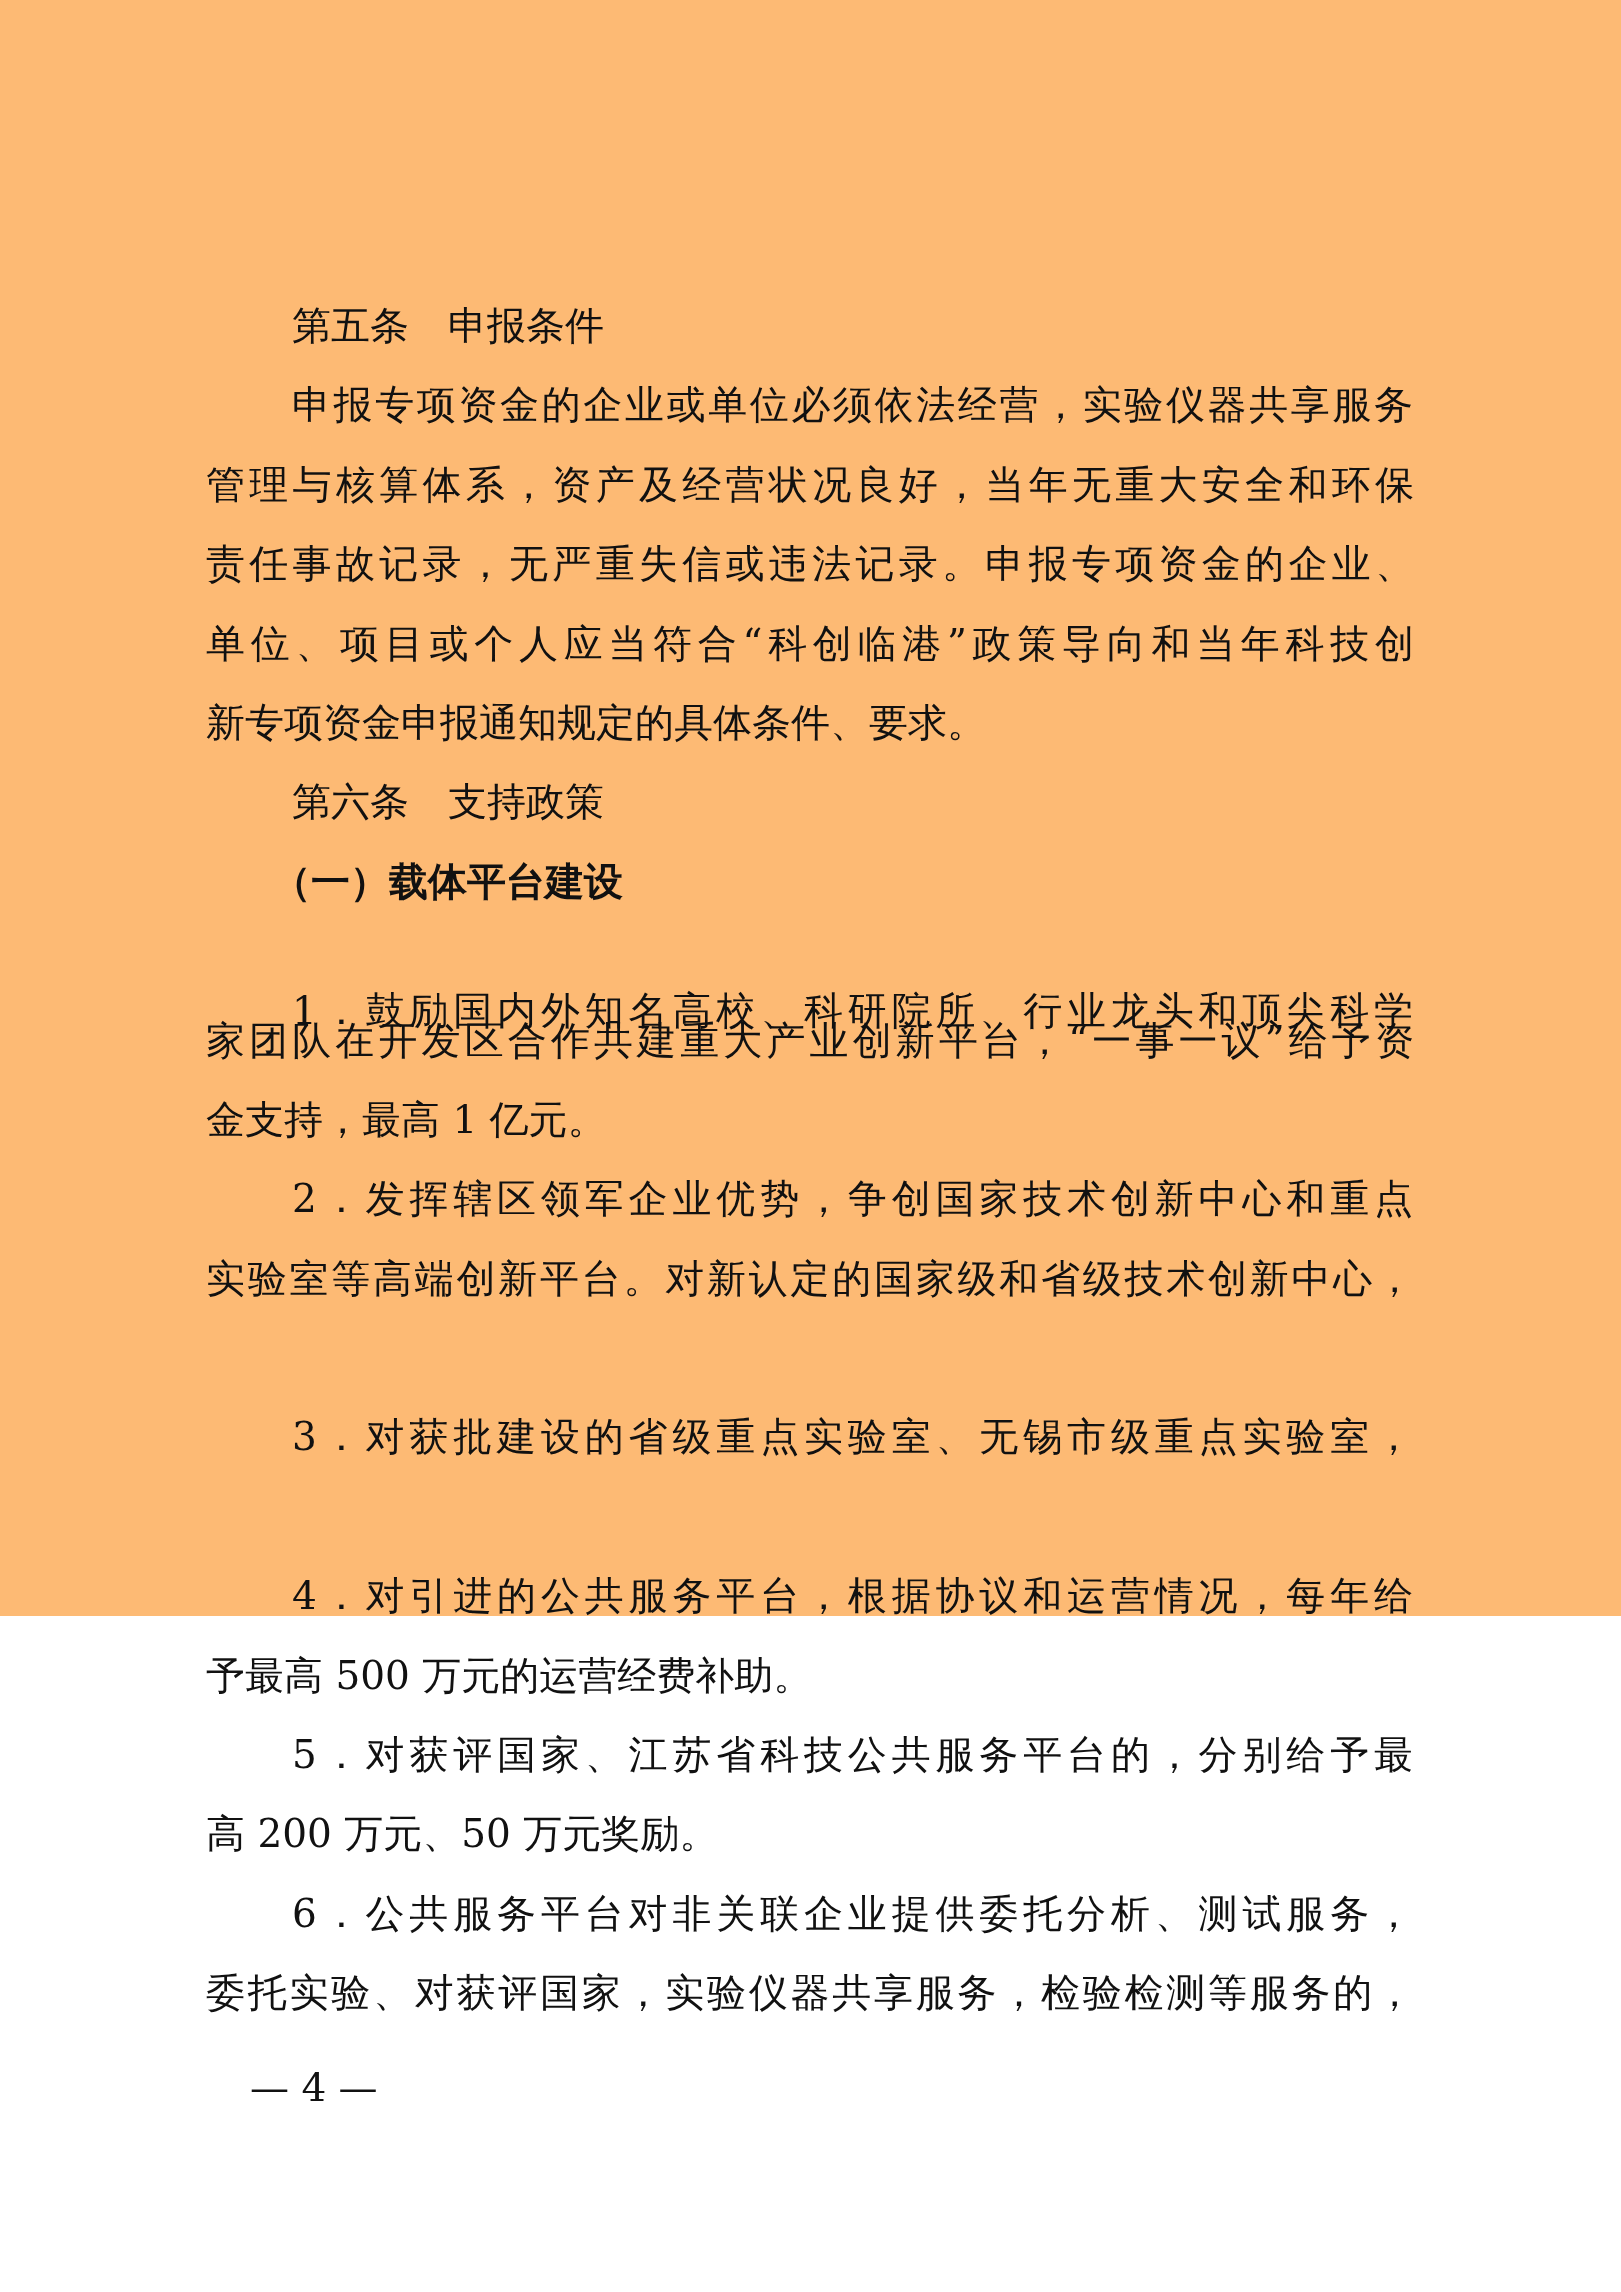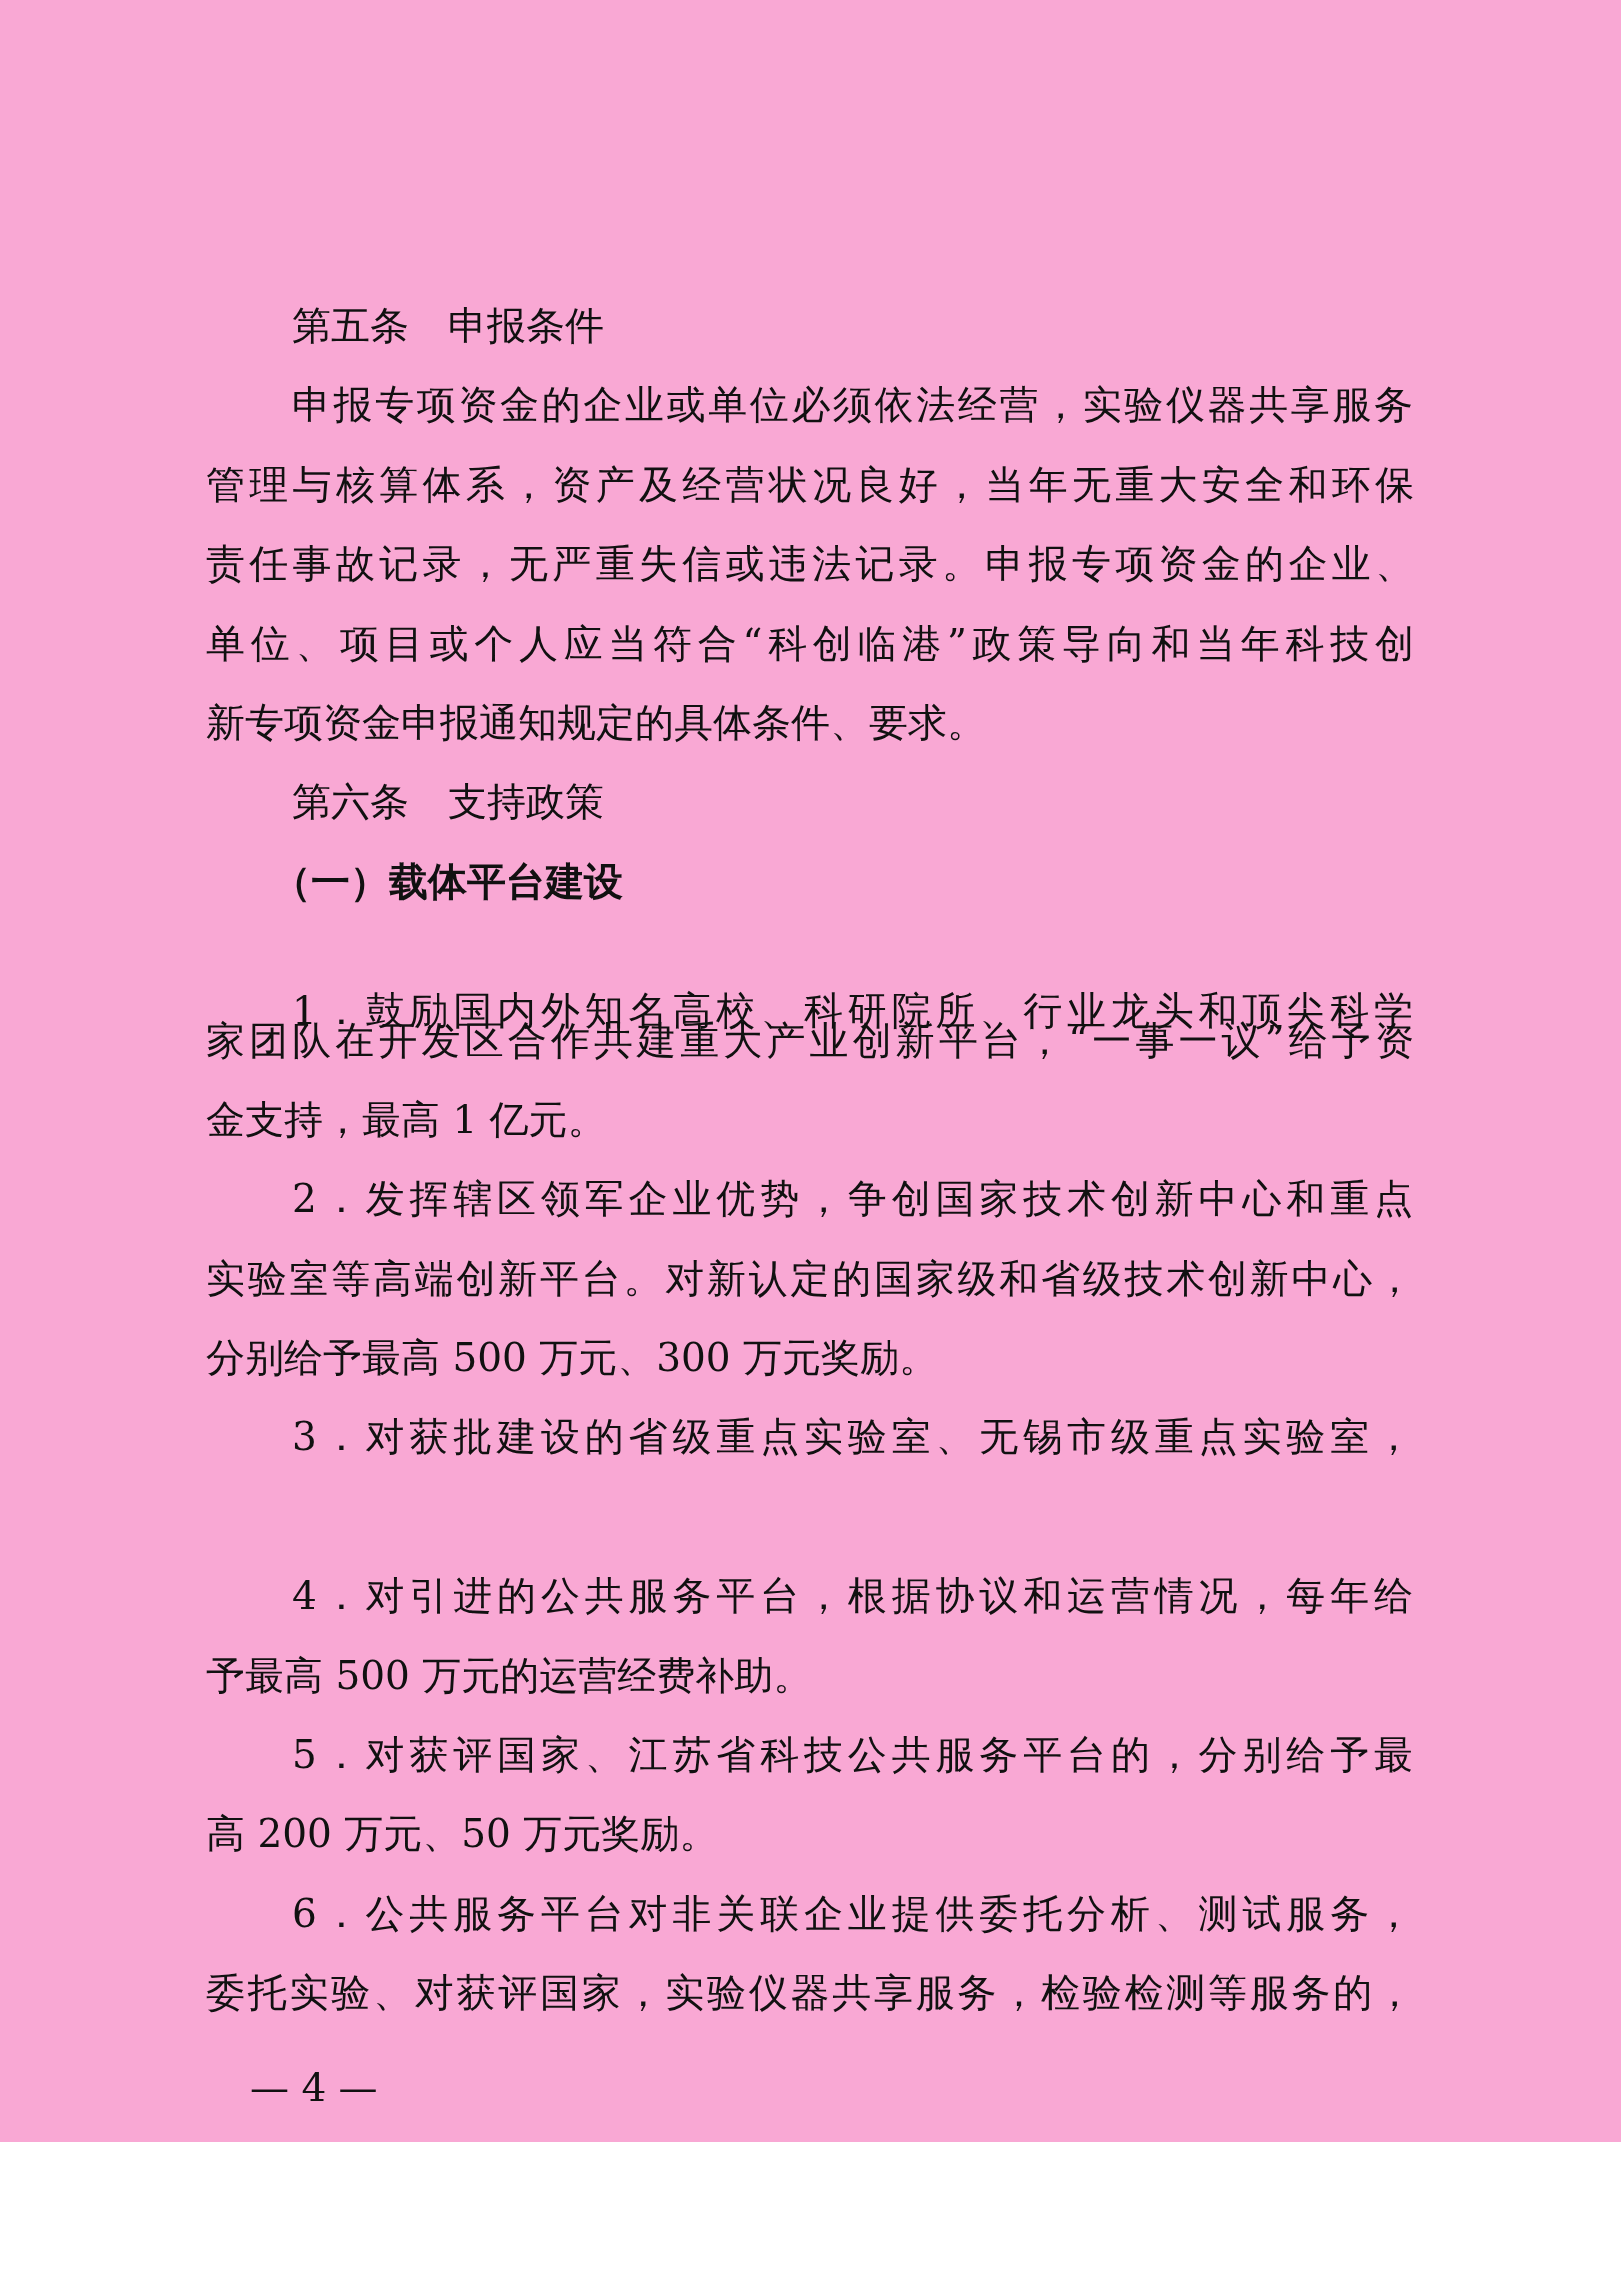--- a/index.html
+++ b/index.html
@@ -1,17 +1,17 @@
 <!DOCTYPE html>
 <html><head>
 <meta charset="utf-8">
 <style>
   html, body { margin: 0; padding: 0; background: #ffffff; }
   body { width: 1621px; height: 2293px; position: relative; overflow: hidden; }
-  .page { position: absolute; left: 0; top: 0; width: 1621px; height: 2142px; background: #f9a8d4; }
+  .page { position: absolute; left: 0; top: 0; width: 1621px; height: 1616px; background: #fdba74; }
   .line {
     position: absolute;
     left: 206px;
     width: 1208px;
     height: 59px;
     font-family: "DejaVu Serif", "Liberation Serif", serif;
     font-size: 39px;
     line-height: 59px;
     color: #111111;
     white-space: nowrap;
@@ -48,21 +48,20 @@
 
   <div class="line heading" style="top:772px">第六条　支持政策</div>
   <div class="line subheading" style="top:852px; left:272px">（一）载体平台建设</div>
 
   <div class="line indent" style="top:981px">1．鼓励国内外知名高校、科研院所、行业龙头和顶尖科学</div>
   <div class="line" style="top:1011px">家团队在开发区合作共建重大产业创新平台，“一事一议”给予资</div>
   <div class="line last" style="top:1090px">金支持，最高 1 亿元。</div>
 
   <div class="line indent" style="top:1169px">2．发挥辖区领军企业优势，争创国家技术创新中心和重点</div>
   <div class="line" style="top:1249px">实验室等高端创新平台。对新认定的国家级和省级技术创新中心，</div>
-  <div class="line last" style="top:1328px">分别给予最高 500 万元、300 万元奖励。</div>
 
   <div class="line indent" style="top:1407px">3．对获批建设的省级重点实验室、无锡市级重点实验室，</div>
 
   <div class="line indent" style="top:1566px">4．对引进的公共服务平台，根据协议和运营情况，每年给</div>
   <div class="line last" style="top:1646px">予最高 500 万元的运营经费补助。</div>
 
   <div class="line indent" style="top:1725px">5．对获评国家、江苏省科技公共服务平台的，分别给予最</div>
   <div class="line last" style="top:1804px">高 200 万元、50 万元奖励。</div>
 
   <div class="line indent" style="top:1884px">6．公共服务平台对非关联企业提供委托分析、测试服务，</div>

